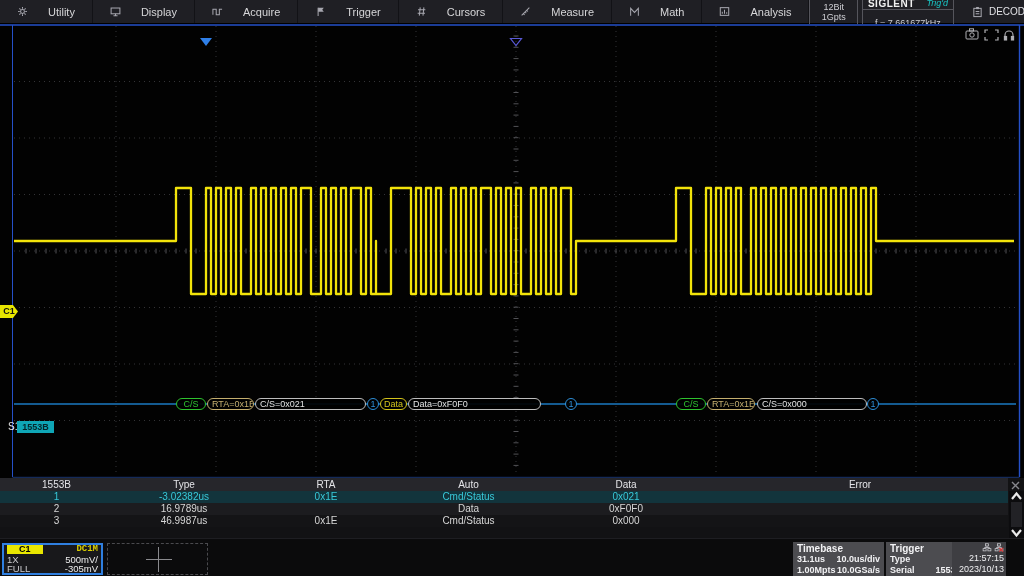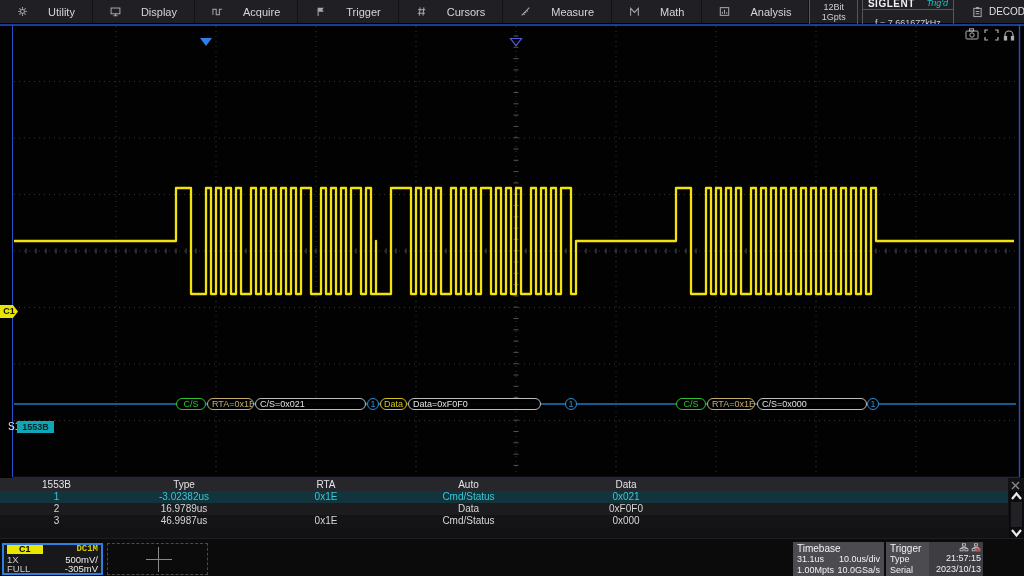--- a/index.html
+++ b/index.html
@@ -62,26 +62,26 @@
   #bottombar { position:absolute; left:0; top:538px; width:1024px; height:38px; background:#0b0b0c; border-top:1px solid #1e1e22; }
   #ch-box { position:absolute; left:2px; top:4px; width:101px; height:32px; border:2px solid #2f7fe0;
     background:#18181b; padding:0 3px; font-size:9.5px; }
   .chrow { display:flex; justify-content:space-between; align-items:center; height:9.5px; line-height:9.5px; color:#c9c9cc; }
   #ch-chip { background:#e8e600; color:#000; font-weight:bold; font-size:9px; padding:0 12px; height:9px; line-height:9px; }
   .yel { color:#d8cc00; font-weight:bold; font-size:9px;font-family:Liberation Mono, monospace; }
   .whv { color:#ececec; }
   #add-box { position:absolute; left:107px; top:4px; width:101px; height:32px; border:1px dashed #4a4a4e; }
   #add-plus-h { position:absolute; left:38px; top:15px; width:26px; height:1px; background:#8a8a8e; }
   #add-plus-v { position:absolute; left:50px; top:3px; width:1px; height:25px; background:#8a8a8e; }
-  .panel { position:absolute; top:3px; height:34px; background:#4c4c50; color:#f2f2f4; padding:1px 4px; }
+  .panel { position:absolute; top:3px; height:34px; background:#4c4c50; color:#f2f2f4; padding:1px 4px;font-weight:bold; }
   .panel .ph { font-size:10px; height:11px; line-height:11px; }
   .prow { display:flex; justify-content:space-between; font-size:9px; height:10.5px; line-height:10.5px; }
   #tb-panel { left:793px; width:91px; }
   #tr-panel { left:886px; width:80px; }
-  #dt-panel { left:929px; top:3px; position:absolute; width:54px; height:34px; background:#3e3e42;
+  #dt-panel { left:952px; top:3px; position:absolute; width:54px; height:34px; background:#3e3e42;
     color:#f0f0f2; font-size:9px; text-align:right; padding:0 2px; }
   #dt-icons { height:11px; display:flex; justify-content:flex-end; gap:2px; padding-top:1px; }
   #dt-icons svg { width:10px; height:9px; }
   .dtline { height:11px; line-height:11px; }
 </style>
 </head>
 <body>
 
 <div id="screen">
 
@@ -363,20 +363,21 @@
       </div>
   </div>
 
   <div id="dtable">
     <div class="trow" id="thead">
       <span class="cell c0">1553B</span>
       <span class="cell c1">Type</span>
       <span class="cell c2">RTA</span>
       <span class="cell c3">Auto</span>
       <span class="cell c4">Data</span>
+      <span class="cell c5">Error</span>
     </div>
     <div id="table-rows">
         <div class="trow drow sel">
           <span class="cell c0">1</span>
           <span class="cell c1">-3.02382us</span>
           <span class="cell c2">0x1E</span>
           <span class="cell c3">Cmd/Status</span>
           <span class="cell c4">0x021</span>
           <span class="cell c5"></span>
         </div>

